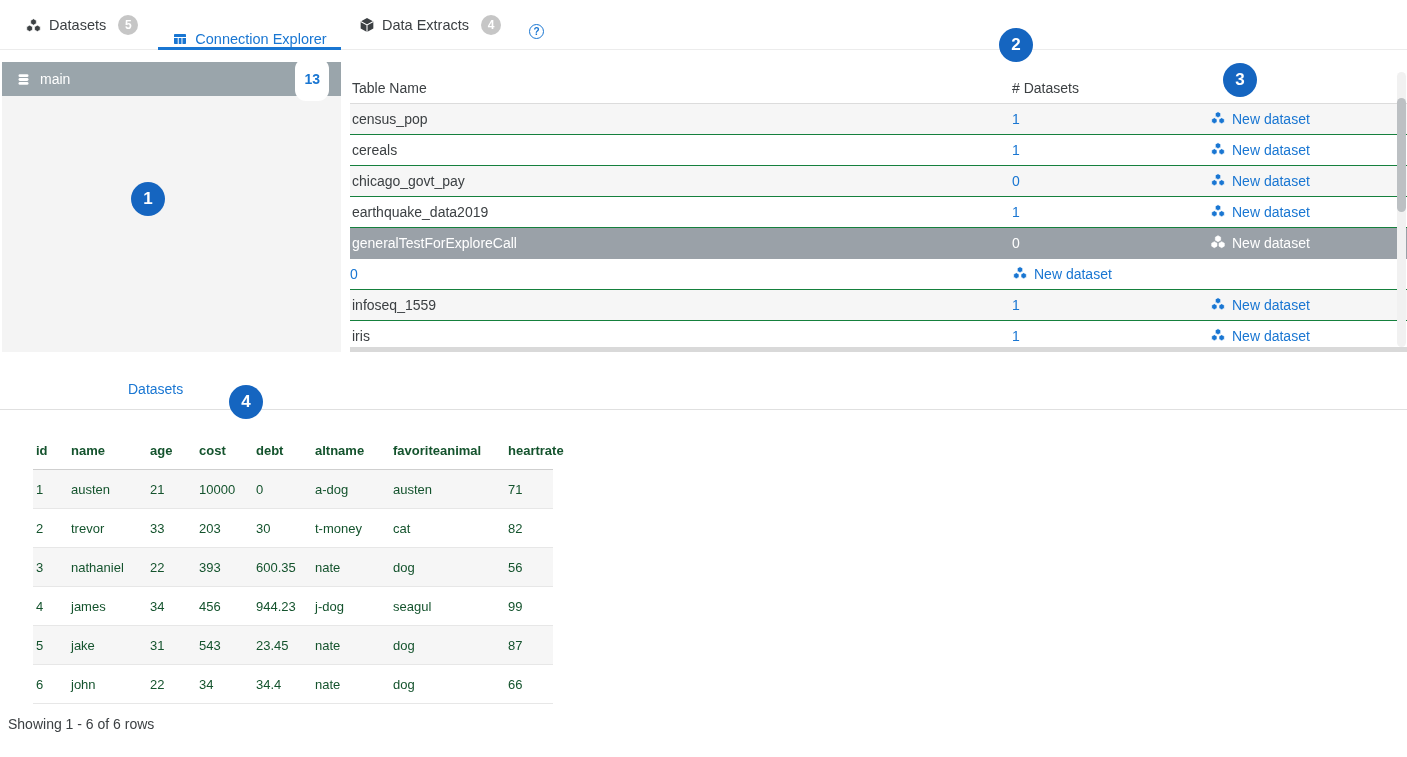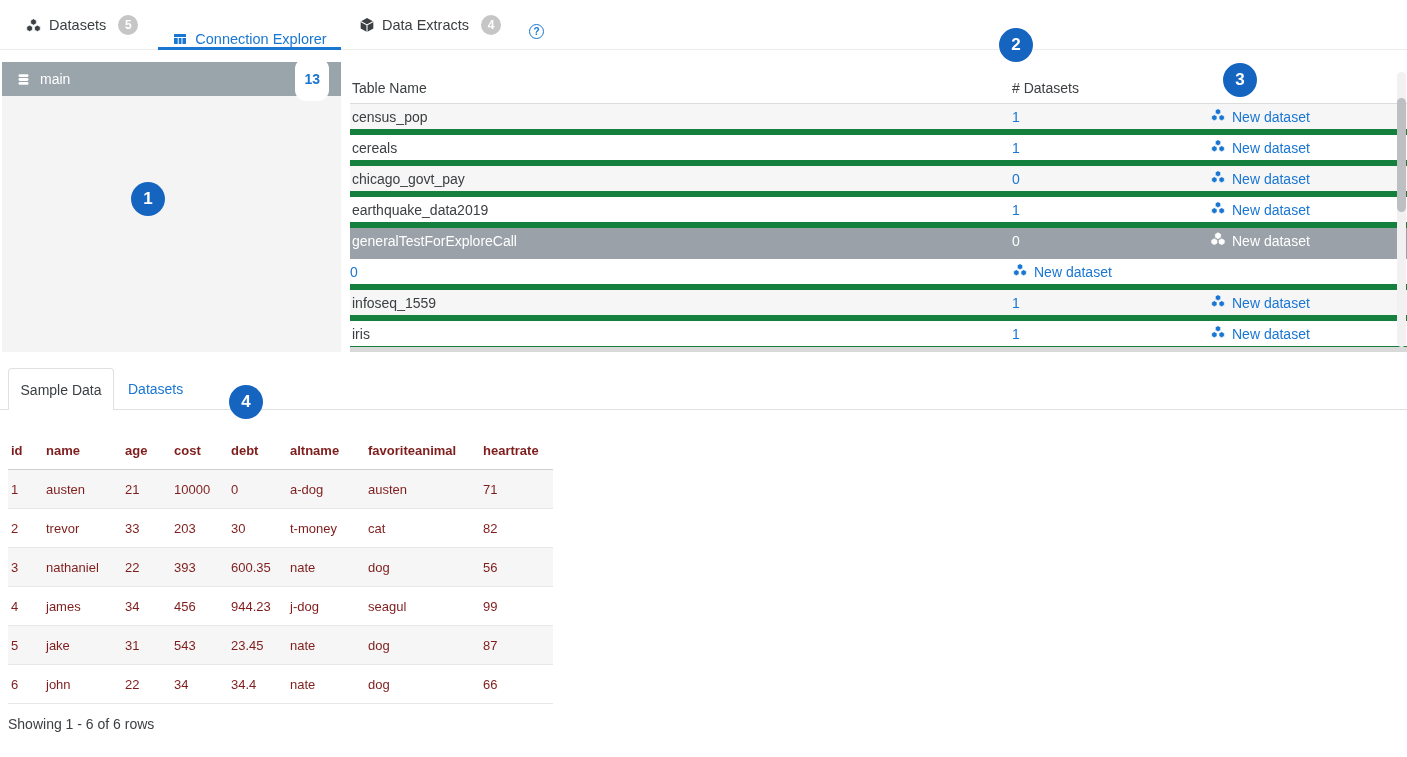--- a/index.html
+++ b/index.html
@@ -24,42 +24,42 @@
   .schema-panel{position:absolute;left:2px;top:62px;width:339px;height:290px;background:#f4f4f4;}
   .schema-header{height:34px;background:var(--panel-header);color:#fff;display:flex;align-items:center;
     padding:0 12px 0 14px;font-size:14px;cursor:pointer;}
   .schema-header .dbicon{display:flex;align-items:center;margin-right:9px;}
   .pill{margin-left:auto;background:#fff;color:var(--accent);font-weight:bold;font-size:14px;
     border-radius:11px;padding:14px 9px;line-height:15px;}
   
   .tables-panel{position:absolute;left:350px;top:72px;width:1057px;height:280px;background:#fff;}
   .conn-row,.conn-head{display:grid;grid-template-columns:662px 198px 1fr;align-items:center;height:31px;font-size:14px;}
   .conn-head{height:32px;font-weight:normal;border-bottom:1px solid #dcdcdc;}
-  .conn-row{border-bottom:6px solid #15803d;}
+  .conn-row{border-bottom:1px solid #15803d;}
   .conn-row.odd{background:#f6f6f6;}
   .conn-row.selected{background:var(--selected-row);color:#fff;border-bottom-color:var(--selected-row);}
   .cell.name{padding-left:2px;overflow:hidden;white-space:nowrap;}
   .cell.count{color:var(--accent);}
   .conn-row.selected .cell.count{color:#fff;}
   .cell.action{display:flex;align-items:center;gap:6px;color:var(--accent);cursor:pointer;}
   .conn-row.selected .cell.action{color:#fff;}
   .vscroll{position:absolute;right:1px;top:0;bottom:5px;width:9px;background:#f1f1f1;border-radius:5px;}
   .vthumb{position:absolute;left:0;top:26px;width:9px;height:114px;background:#bcc0c3;border-radius:5px;cursor:pointer;}
   .hscroll{position:absolute;left:0;right:0;bottom:0;height:5px;background:#d9d9d9;cursor:pointer;}
   
   .subtabs{position:absolute;left:0;top:368px;width:100%;height:42px;}
   .subtabs .baseline{position:absolute;left:0;right:0;top:41px;height:1px;background:#e0e0e0;}
   .subtab-active{position:absolute;left:8px;top:0;height:42px;width:106px;background:#fff;
     border:1px solid #e0e0e0;border-bottom:none;border-radius:4px 4px 0 0;z-index:2;
     display:flex;align-items:center;justify-content:center;font-size:14px;color:#3c4043;cursor:pointer;}
   .subtab-link{position:absolute;left:128px;top:0;height:41px;display:flex;align-items:center;
     font-size:14px;color:var(--accent);cursor:pointer;}
   .sample-table{position:absolute;left:8px;top:432px;width:545px;}
   .sample-row{display:grid;grid-template-columns:35px 79px 49px 57px 59px 78px 115px 1fr;
-    align-items:center;height:39px;font-size:13px;padding-left:3px;color:#7f1d1d;}
+    align-items:center;height:39px;font-size:13px;padding-left:3px;color:#14532d;margin-left:25px;}
   .sample-row.head{height:38px;font-weight:bold;border-bottom:1px solid #cfcfcf;}
   .sample-row.odd{background:#f6f6f6;}
   .sample-row + .sample-row.data{border-top:0;}
   .sample-row.data{border-bottom:1px solid #e7e7e7;}
   .sample-row.data:last-child{border-bottom:1px solid #e7e7e7;}
   .table-footer{position:absolute;left:8px;top:716px;font-size:14px;color:#3c4043;}
   
   .ann{position:absolute;width:34px;height:34px;border-radius:50%;background:var(--annotation);
     color:#fff;font-size:17px;font-weight:bold;display:flex;align-items:center;justify-content:center;z-index:10;}
 </style>
@@ -250,21 +250,20 @@
   </div>
 </div>
     <div class="vscroll">
       <div class="vthumb"></div>
     </div>
     <div class="hscroll"></div>
   </div>
 
   <div class="subtabs">
     <div class="baseline"></div>
-    <div class="subtab-active">Sample Data</div>
     <div class="subtab-link">Datasets</div>
   </div>
 
   <div class="sample-table">
     <div class="sample-row head">
         <div class="scell">id</div>
         <div class="scell">name</div>
         <div class="scell">age</div>
         <div class="scell">cost</div>
         <div class="scell">debt</div>

